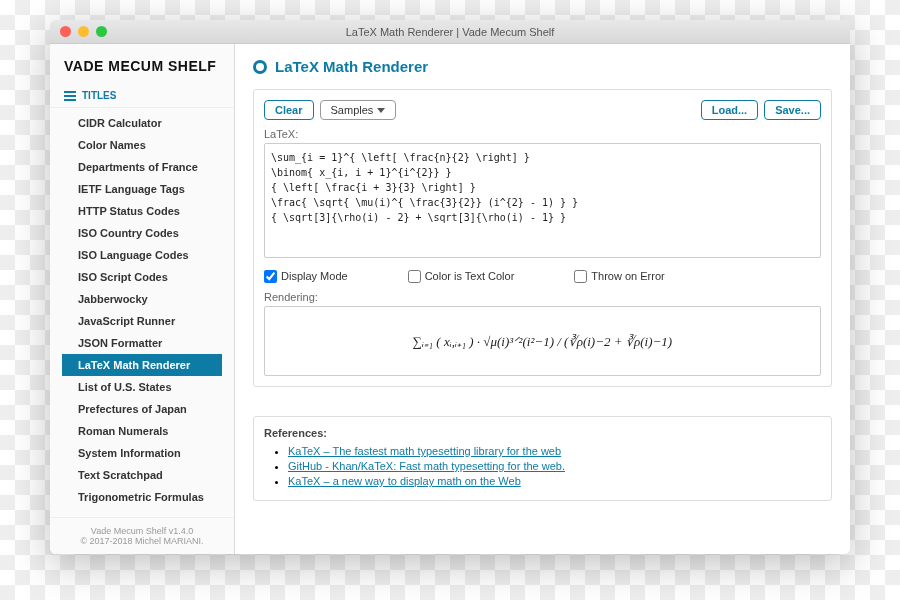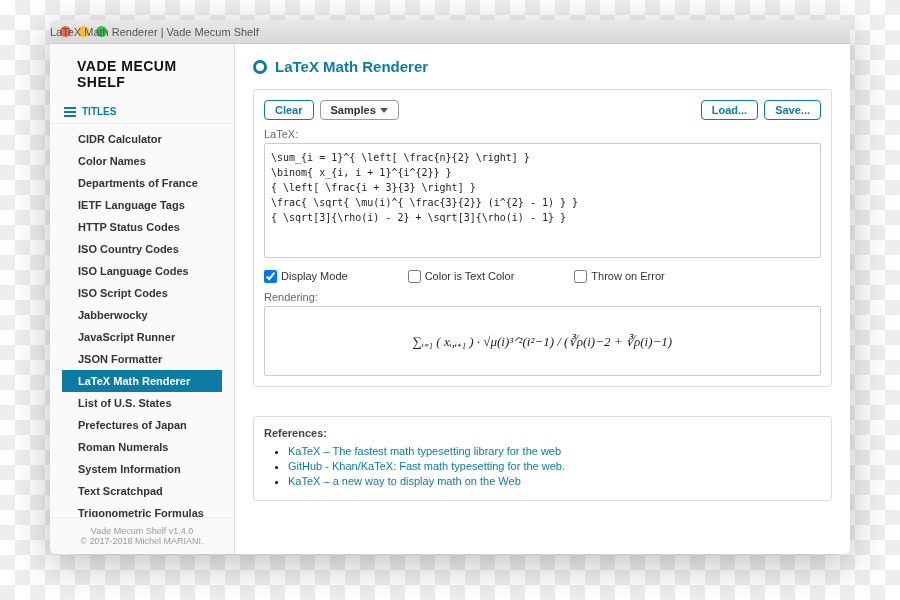--- a/index.html
+++ b/index.html
@@ -2,50 +2,50 @@
 <html><head>
 <meta charset="utf-8">
 <style>
 *{margin:0;padding:0;box-sizing:border-box}
 body{font-family:-apple-system,BlinkMacSystemFont,"Segoe UI",Helvetica,Arial,sans-serif;background:repeating-conic-gradient(#eee 0 25%,#fff 0 50%) 0 0/30px 30px;display:flex;justify-content:center;align-items:flex-start;padding:20px;height:600px;overflow:hidden}
 .window{width:800px;background:#f5f5f5;border-radius:6px;box-shadow:0 10px 40px rgba(0,0,0,.25);overflow:hidden}
 .titlebar{height:24px;background:linear-gradient(#e8e8e8,#d8d8d8);display:flex;align-items:center;padding:0 10px;position:relative;border-bottom:1px solid #ccc}
 .dots{display:flex;gap:7px}
 .dot{width:11px;height:11px;border-radius:50%}
 .dot.r{background:#ff5f57}.dot.y{background:#ffbd2e}.dot.g{background:#28c940}
-.titlebar-title{position:absolute;left:0;right:0;text-align:left;font-size:11px;color:#555}
+.titlebar-title{position:absolute;left:0;right:0;text-align:center;font-size:11px;color:#555}
 .content{display:flex;background:#fff;height:510px}
 .sidebar{width:185px;border-right:1px solid #ddd;display:flex;flex-direction:column;background:#fafafa}
-.brand{padding:14px 27px 10px;font-size:14px;font-weight:800;letter-spacing:.5px;color:#111}
+.brand{padding:14px 14px 10px;font-size:14px;font-weight:800;letter-spacing:.5px;color:#111}
 .sidehead{display:flex;align-items:center;gap:6px;padding:6px 14px;font-size:10px;font-weight:700;color:#0e7ba5;border-bottom:1px solid #eee}
 .bars{width:12px;height:10px;display:flex;flex-direction:column;justify-content:space-between}
 .bars span{height:2px;background:#0e7ba5}
 .navlist{flex:1;overflow:auto;padding:4px 12px}
 .navitem{font-size:11px;font-weight:700;color:#333;padding:5px 16px;cursor:pointer}
 .navitem.active{background:#0e7ba5;color:#fff}
 .footer{padding:8px;text-align:center;font-size:9px;color:#999;border-top:1px solid #eee}
 .main{flex:1;padding:14px 18px;overflow:auto}
 .mainhead{display:flex;align-items:center;gap:8px;color:#0e7ba5;font-size:15px;font-weight:700;margin-bottom:14px}
 .ring{width:14px;height:14px;border:3px solid #0e7ba5;border-radius:50%}
 .panel{border:1px solid #ddd;border-radius:3px;padding:10px;background:#fff;margin-bottom:29px}
 .toolbar{display:flex;gap:6px;margin-bottom:8px}
 .btn{font-size:11px;font-weight:700;color:#0e7ba5;background:#fff;border:1px solid #0e7ba5;border-radius:4px;padding:3px 10px;cursor:pointer}
-.btn.sel{color:#333;border-color:#999;font-weight:700;display:flex;align-items:center;gap:4px}
+.btn.sel{color:#333;border-color:#999;font-weight:400;display:flex;align-items:center;gap:4px}
 .spacer{flex:1}
 .lbl{font-size:11px;color:#666;margin-bottom:3px}
 .ta{width:100%;height:115px;border:1px solid #ccc;border-radius:2px;padding:6px;font-family:Menlo,monospace;font-size:10px;line-height:1.5;resize:none;color:#222}
 .checks{display:flex;gap:60px;margin-top:8px;font-size:11px;color:#333}
 .checks label{display:flex;align-items:flex-start;gap:4px}
 .rbox{border:1px solid #ccc;border-radius:2px;padding:17px;margin-top:3px;min-height:70px;display:flex;justify-content:center;align-items:center}
 .math{font-family:"Times New Roman",serif;font-size:13px;font-style:italic;color:#222}
 .refs{font-size:11px;color:#444;font-weight:700;margin-bottom:6px}
 .refs::after{content:":"}
 .reflist{list-style:disc;padding-left:24px}
 .reflist li{font-size:11px;margin:3px 0}
-.reflist a{color:#0e7ba5;cursor:pointer}
+.reflist a{color:#0e7ba5;text-decoration:underline;cursor:pointer}
 .tri{width:0;height:0;border-left:4px solid transparent;border-right:4px solid transparent;border-top:5px solid #555}
 </style>
 </head>
 <body>
 
 <div class="window">
   <div class="titlebar">
     <div class="dots">
       <div class="dot r"></div>
       <div class="dot y"></div>

